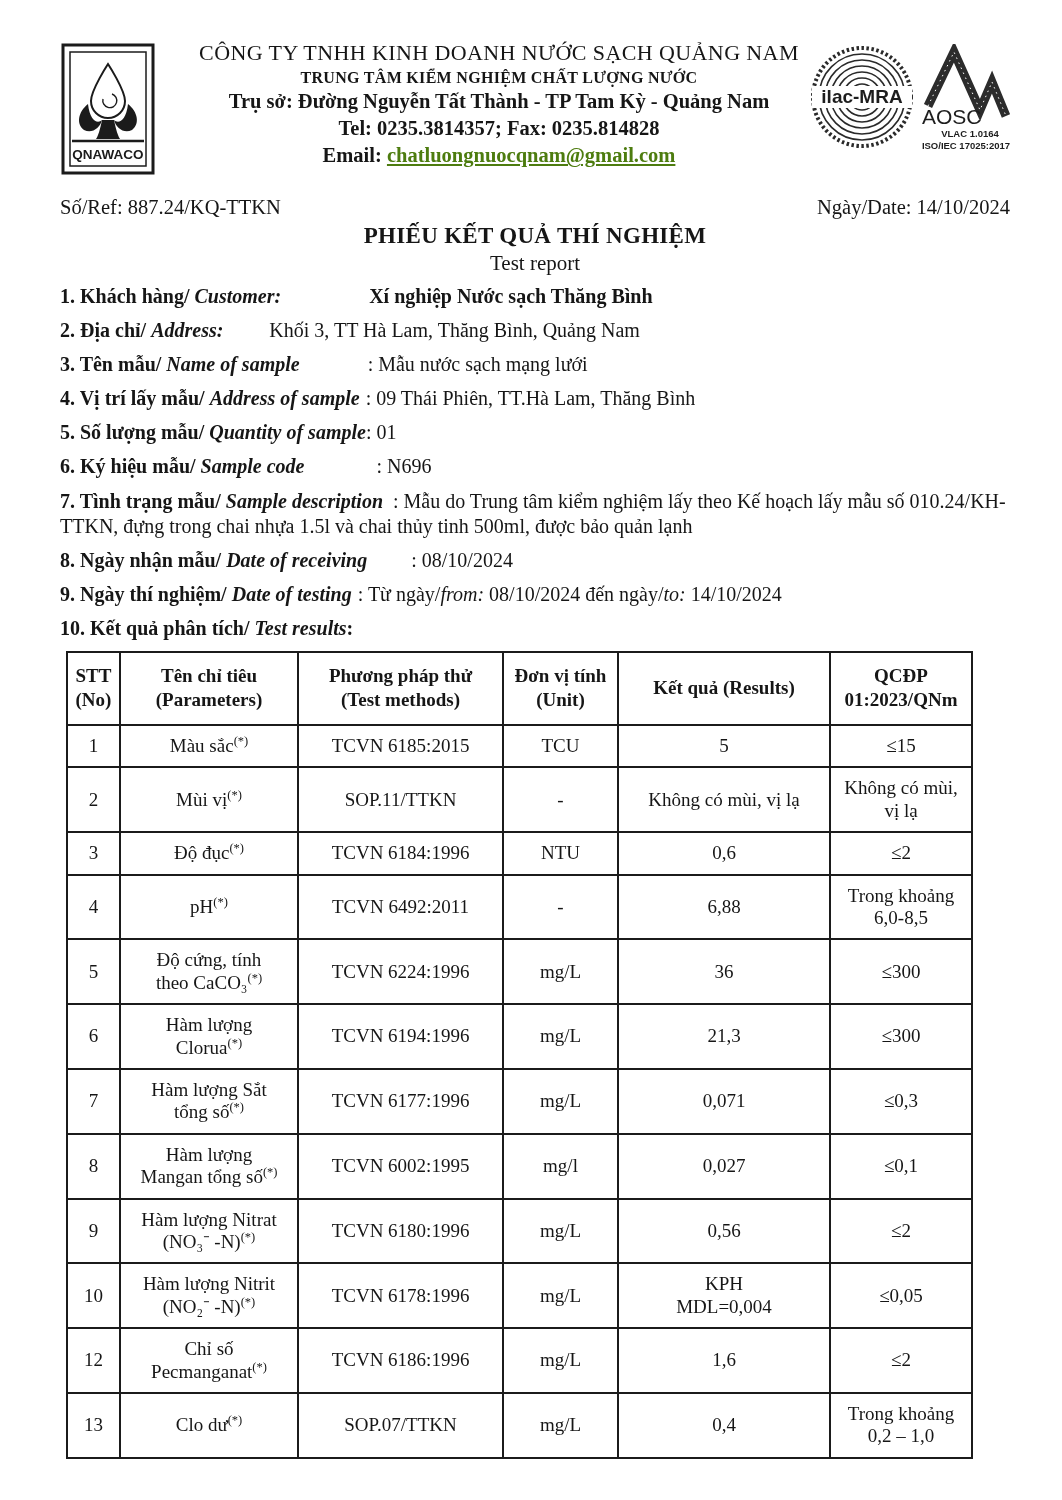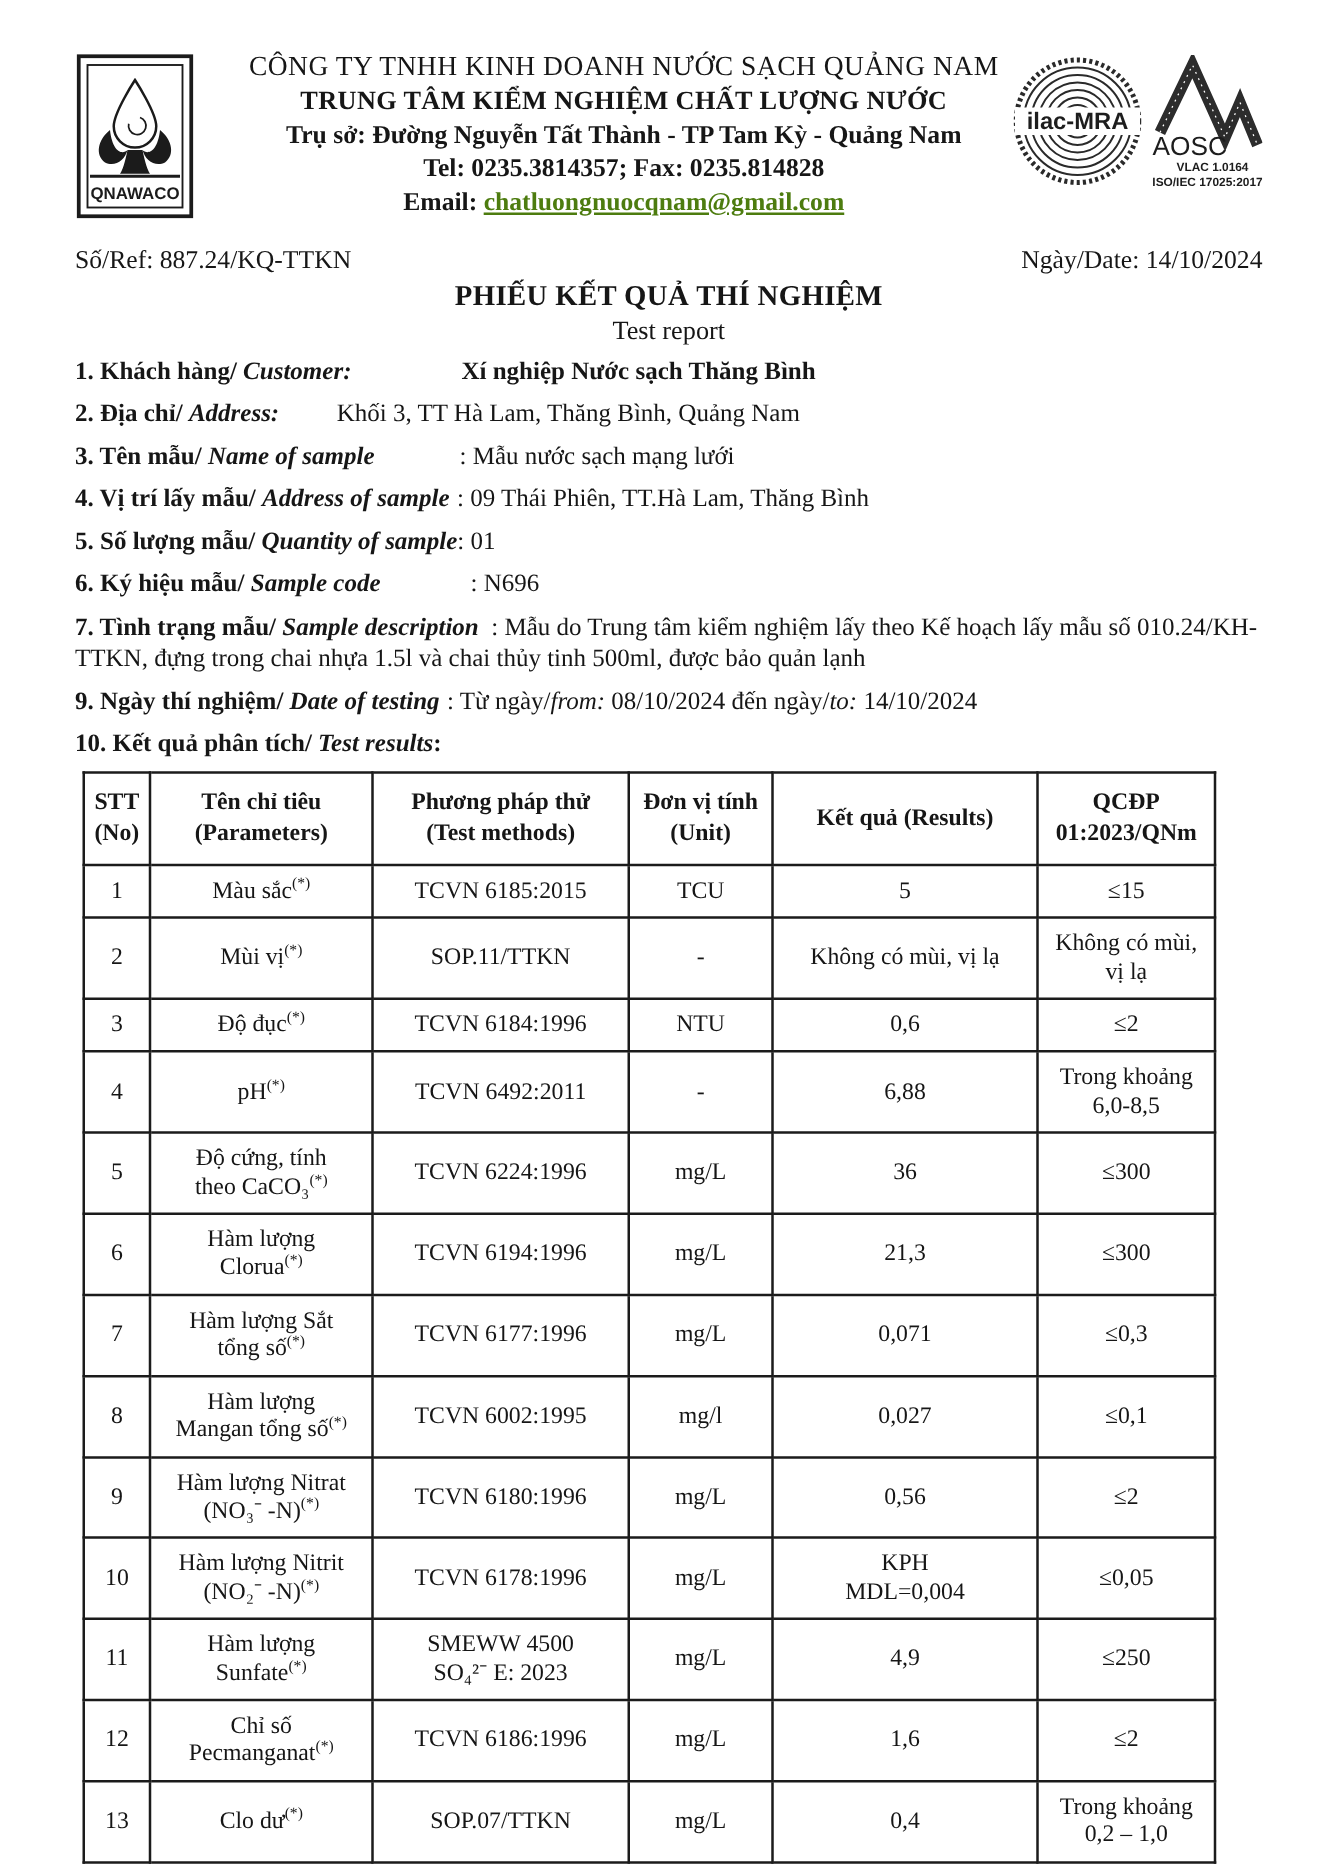--- a/index.html
+++ b/index.html
@@ -8,21 +8,21 @@
     color:#161616;font-family:"Liberation Serif", serif;
     -webkit-font-smoothing:antialiased;
   }
   .page{box-sizing:border-box;width:1062px;padding:28px 52px 0 60px;}
 
   
   .hdr{display:flex;align-items:flex-start;}
   .logo-box{flex:0 0 128px;padding-top:14px;}
   .hdr-center{flex:1;text-align:center;line-height:1.32;padding-top:10px;}
   .company{font-size:22px;letter-spacing:.4px;white-space:nowrap;}
-  .center-name{font-size:21px;font-weight:bold;letter-spacing:.3px;white-space:nowrap;}
+  .center-name{font-size:16px;font-weight:bold;letter-spacing:.3px;white-space:nowrap;}
   .addr,.tel,.email-line{font-size:20.5px;font-weight:bold;white-space:nowrap;}
   .email-link{color:#4d7c0f;text-decoration:underline;font-weight:bold;}
   .hdr-right{flex:0 0 196px;display:flex;gap:4px;align-items:flex-start;padding-top:16px;}
 
   
   .ref-row{display:flex;justify-content:space-between;font-size:20.5px;margin-top:16px;}
   h1.title{margin:4px 0 0;text-align:center;font-size:23px;font-weight:bold;letter-spacing:.3px;}
   h2.subtitle{margin:2px 0 8px;text-align:center;font-size:21px;font-weight:normal;}
 
   
@@ -136,20 +136,23 @@
     <p>
       <span class="lbl">5. Số lượng mẫu/ </span><span class="len">Quantity of sample</span><span class="val g0">: 01</span>
     </p>
     <p>
       <span class="lbl">6. Ký hiệu mẫu/ </span><span class="len">Sample code</span><span class="val g72">: N696</span>
     </p>
     <p>
       <span class="lbl">7. Tình trạng mẫu/ </span><span class="len">Sample description</span><span class="val g10">: Mẫu do Trung tâm kiểm nghiệm lấy theo Kế hoạch lấy mẫu số 010.24/KH-TTKN, đựng trong chai nhựa 1.5l và chai thủy tinh 500ml, được bảo quản lạnh</span>
     </p>
     <p>
+      <span class="lbl">8. Ngày nhận mẫu/ </span><span class="len">Date of receiving</span><span class="val g44">: 08/10/2024</span>
+    </p>
+    <p>
       <span class="lbl">9. Ngày thí nghiệm/ </span><span class="len">Date of testing</span><span class="val g6">: Từ ngày/</span><span class="val it">from:</span><span class="val"> 08/10/2024  đến ngày/</span><span class="val it">to:</span><span class="val"> 14/10/2024</span>
     </p>
     <p>
       <span class="lbl">10. Kết quả phân tích/ </span><span class="len">Test results</span><span class="lbl g0">:</span>
     </p>
   </section>
 
   <table class="results">
     <colgroup>
       <col style="width:53px">
@@ -258,30 +261,20 @@
       <td class="c-no">10</td>
       <td class="c-param"><span class="pname">Hàm lượng Nitrit
 (NO₂⁻ -N)</span><sup class="star">(*)</sup></td>
       <td class="c-method">TCVN 6178:1996</td>
       <td class="c-unit">mg/L</td>
       <td class="c-result">KPH
 MDL=0,004</td>
       <td class="c-limit">≤0,05</td>
     </tr>
         <tr>
-      <td class="c-no">11</td>
-      <td class="c-param"><span class="pname">Hàm lượng
-Sunfate</span><sup class="star">(*)</sup></td>
-      <td class="c-method">SMEWW 4500
-SO₄²⁻ E: 2023</td>
-      <td class="c-unit">mg/L</td>
-      <td class="c-result">4,9</td>
-      <td class="c-limit">≤250</td>
-    </tr>
-        <tr>
       <td class="c-no">12</td>
       <td class="c-param"><span class="pname">Chỉ số
 Pecmanganat</span><sup class="star">(*)</sup></td>
       <td class="c-method">TCVN 6186:1996</td>
       <td class="c-unit">mg/L</td>
       <td class="c-result">1,6</td>
       <td class="c-limit">≤2</td>
     </tr>
         <tr>
       <td class="c-no">13</td>

